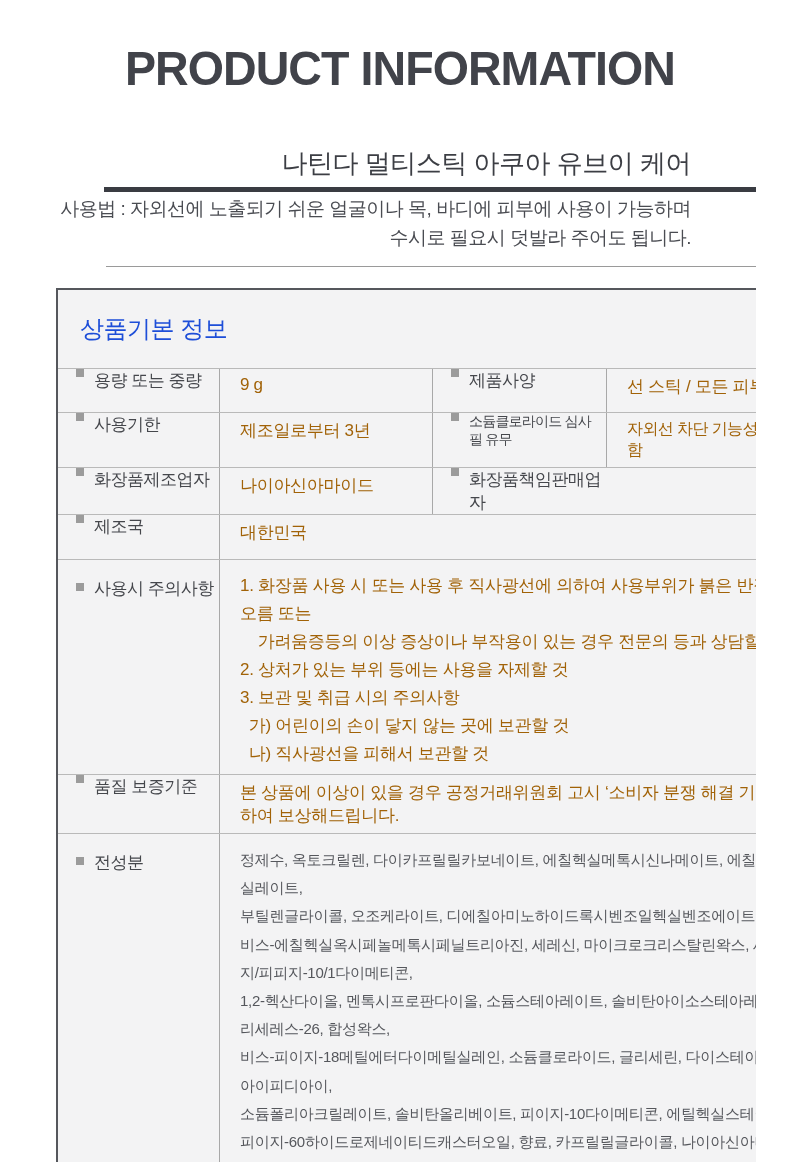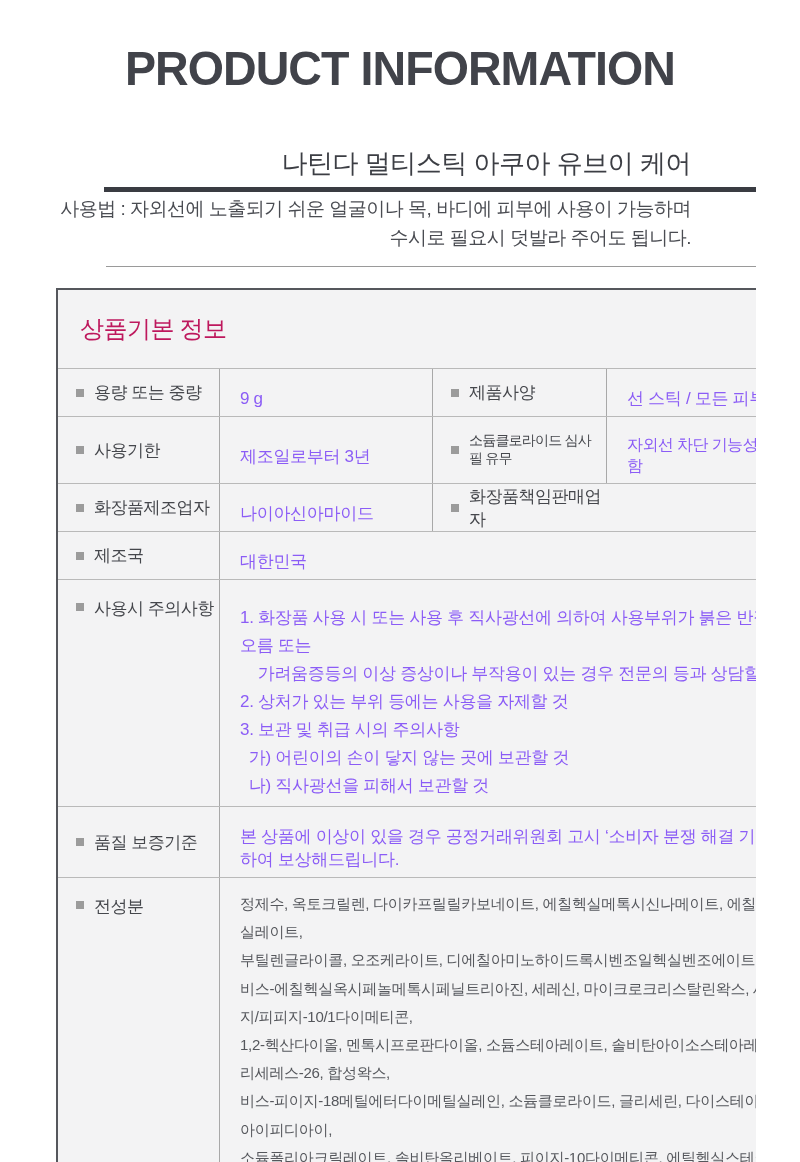--- a/index.html
+++ b/index.html
@@ -31,41 +31,41 @@
     position:absolute; top:266px; left:62px; width:672px; height:0;
     border-top:1px solid #9a9a9a;
   }
   .info-table {
     position:absolute; top:288px; left:12px; width:776px; min-height:841px;
     border:2px solid #55575c; background:#f3f3f4;
   }
   .section-title-wrap {
     height:78px; display:flex; align-items:center; padding-left:22px;
   }
-  .section-title { font-size:24px; color:#be185d; letter-spacing:-0.5px;font-family:Liberation Serif, serif; }
+  .section-title { font-size:24px; color:#1d4ed8; letter-spacing:-0.5px; }
   .t-row { border-top:1px solid #b9b9b9; display:grid; }
   .t-row.cols4 { grid-template-columns:161px 213px 174px 1fr; }
   .t-row.cols2 { grid-template-columns:161px 1fr; }
   .r-capacity { min-height:44px; }
   .r-expiry { min-height:40px; }
   .r-maker { min-height:40px; }
   .r-country { min-height:45px; }
   .r-caution { min-height:170px; }
   .r-warranty { min-height:57px; }
   .r-ingredients { min-height:364px; }
-  .cell { display:flex; align-items:center; }
+  .cell { display:flex; }
   .cell.vline { border-left:1px solid #a8a8a8; }
   .label-cell { padding-left:18px; gap:10px; }
   .label-cell .bullet {
     width:8px; height:8px; background:#9b9b9b; flex:0 0 auto;
   }
   .label-text { font-size:17px; color:#45474c; letter-spacing:-0.5px; }
   .label-text.small { font-size:14px; letter-spacing:-0.8px; }
   .value-cell { padding:6px 10px 6px 20px; }
-  .value-text { font-size:17px; color:#8b5cf6; letter-spacing:-0.3px;margin-top:12px; }
+  .value-text { font-size:17px; color:#a16207; letter-spacing:-0.3px; }
   .value-text.small { font-size:16px; letter-spacing:-0.6px; }
   .top-align { align-items:flex-start; }
   .label-cell.top-align { padding-top:17px; }
   .value-cell.top-align { padding-top:12px;justify-content:flex-end; }
   .multiline { white-space:pre-wrap; line-height:28px; }
   .ingredients-text {
     font-size:15px; line-height:28.2px; color:#55575c;
     white-space:pre-wrap; letter-spacing:-0.3px;
   }
 </style>

